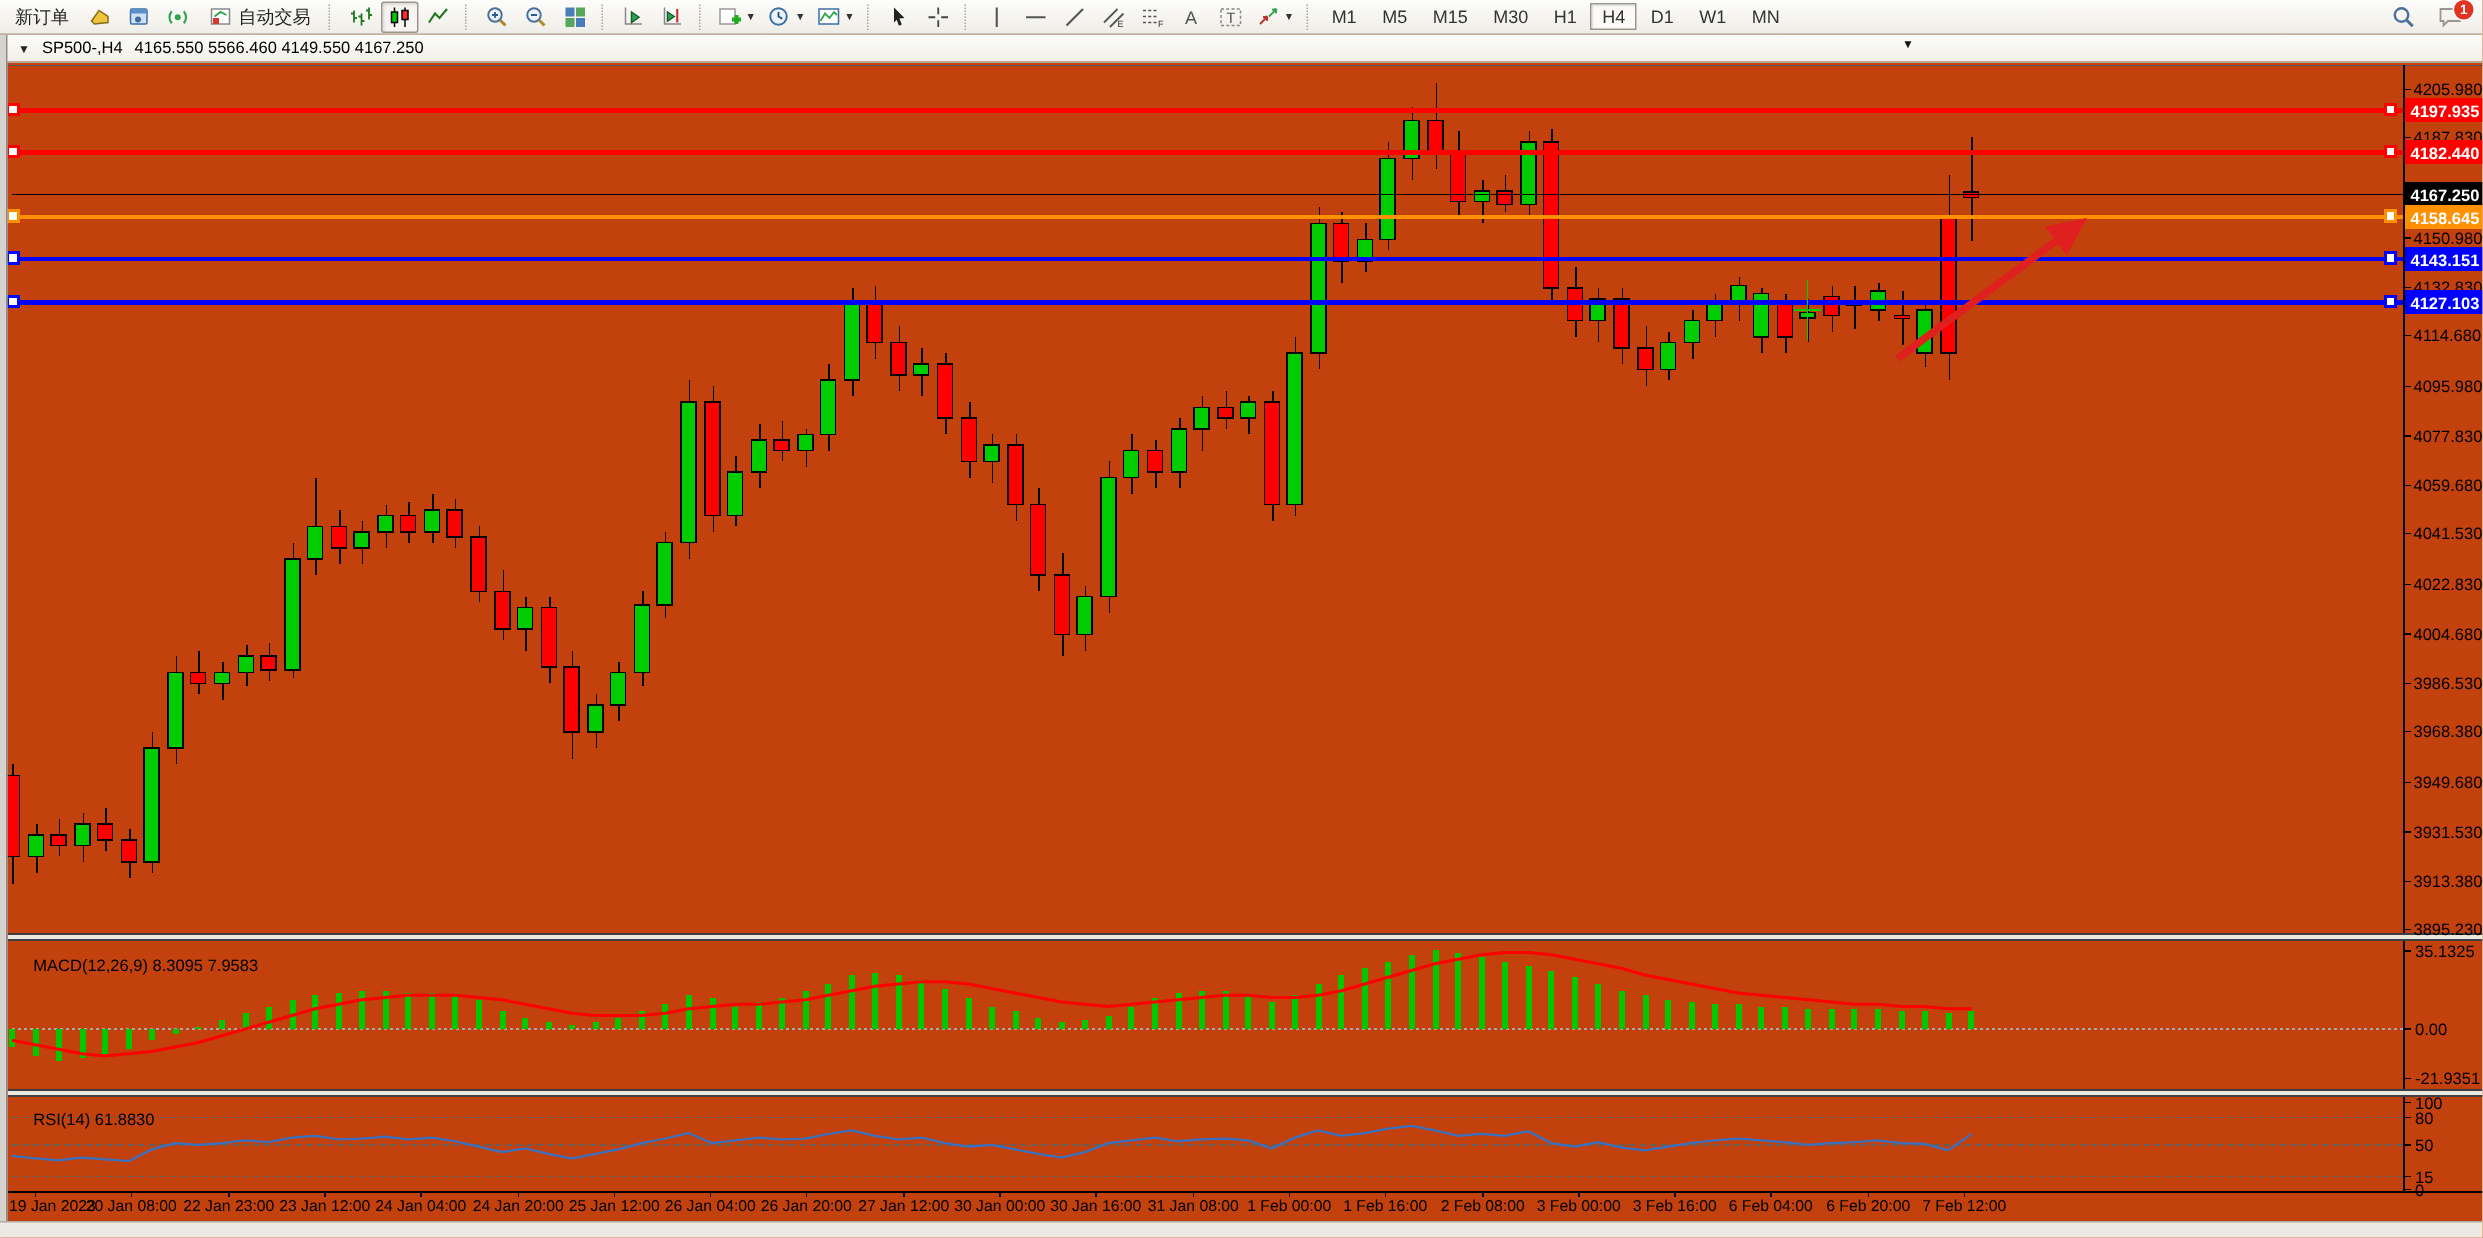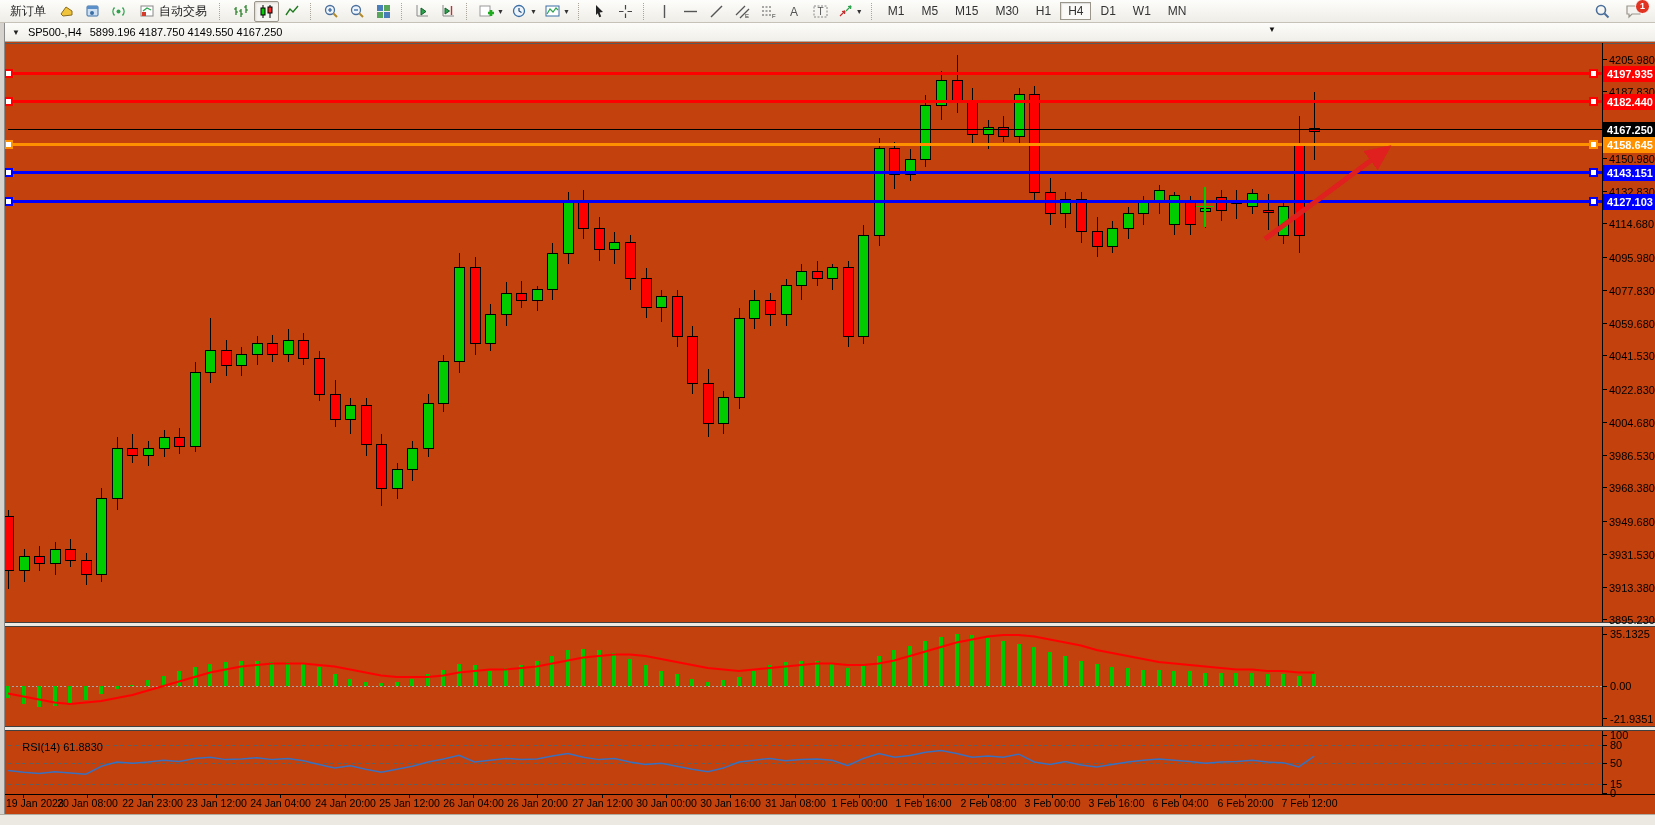--- a/index.html
+++ b/index.html
@@ -249,24 +249,27 @@
         <em class="badge">1</em>
       </span>
     </span>
   </div>
 
   <div class="left-edge"></div>
 
   <div class="chart-title">
     <span class="tri">▼</span>
     <span class="sym">SP500-,H4</span>
-    <span class="ohlc">5899.196 4187.750 4149.550 4167.250</span>
+    <span class="ohlc">4165.550 5566.460 4149.550 4167.250</span>
   </div>
   <span class="mini-caret">▼</span>
 
+  <div class="panel-label" style="left:10px;top:626px;">
+    <span>MACD(12,26,9)</span> <span>8.3095 7.9583</span>
+  </div>
   <div class="panel-label" style="left:10px;top:729px;text-align:right;">
     <span>RSI(14)</span> <span>61.8830</span>
   </div>
 
   <svg id="chart-svg" width="1655" height="825" viewBox="0 0 1655 825">
       <g>
         <line x1="5" y1="43.5" x2="1655" y2="43.5" stroke="#5a5a5a"></line>
         <line x1="1602.5" y1="43" x2="1602.5" y2="794" stroke="#000"></line>
         <rect x="5" y="622" width="1650" height="4" fill="#ece9e2"></rect>
         <line x1="5" y1="622.5" x2="1655" y2="622.5" stroke="#404040"></line>

